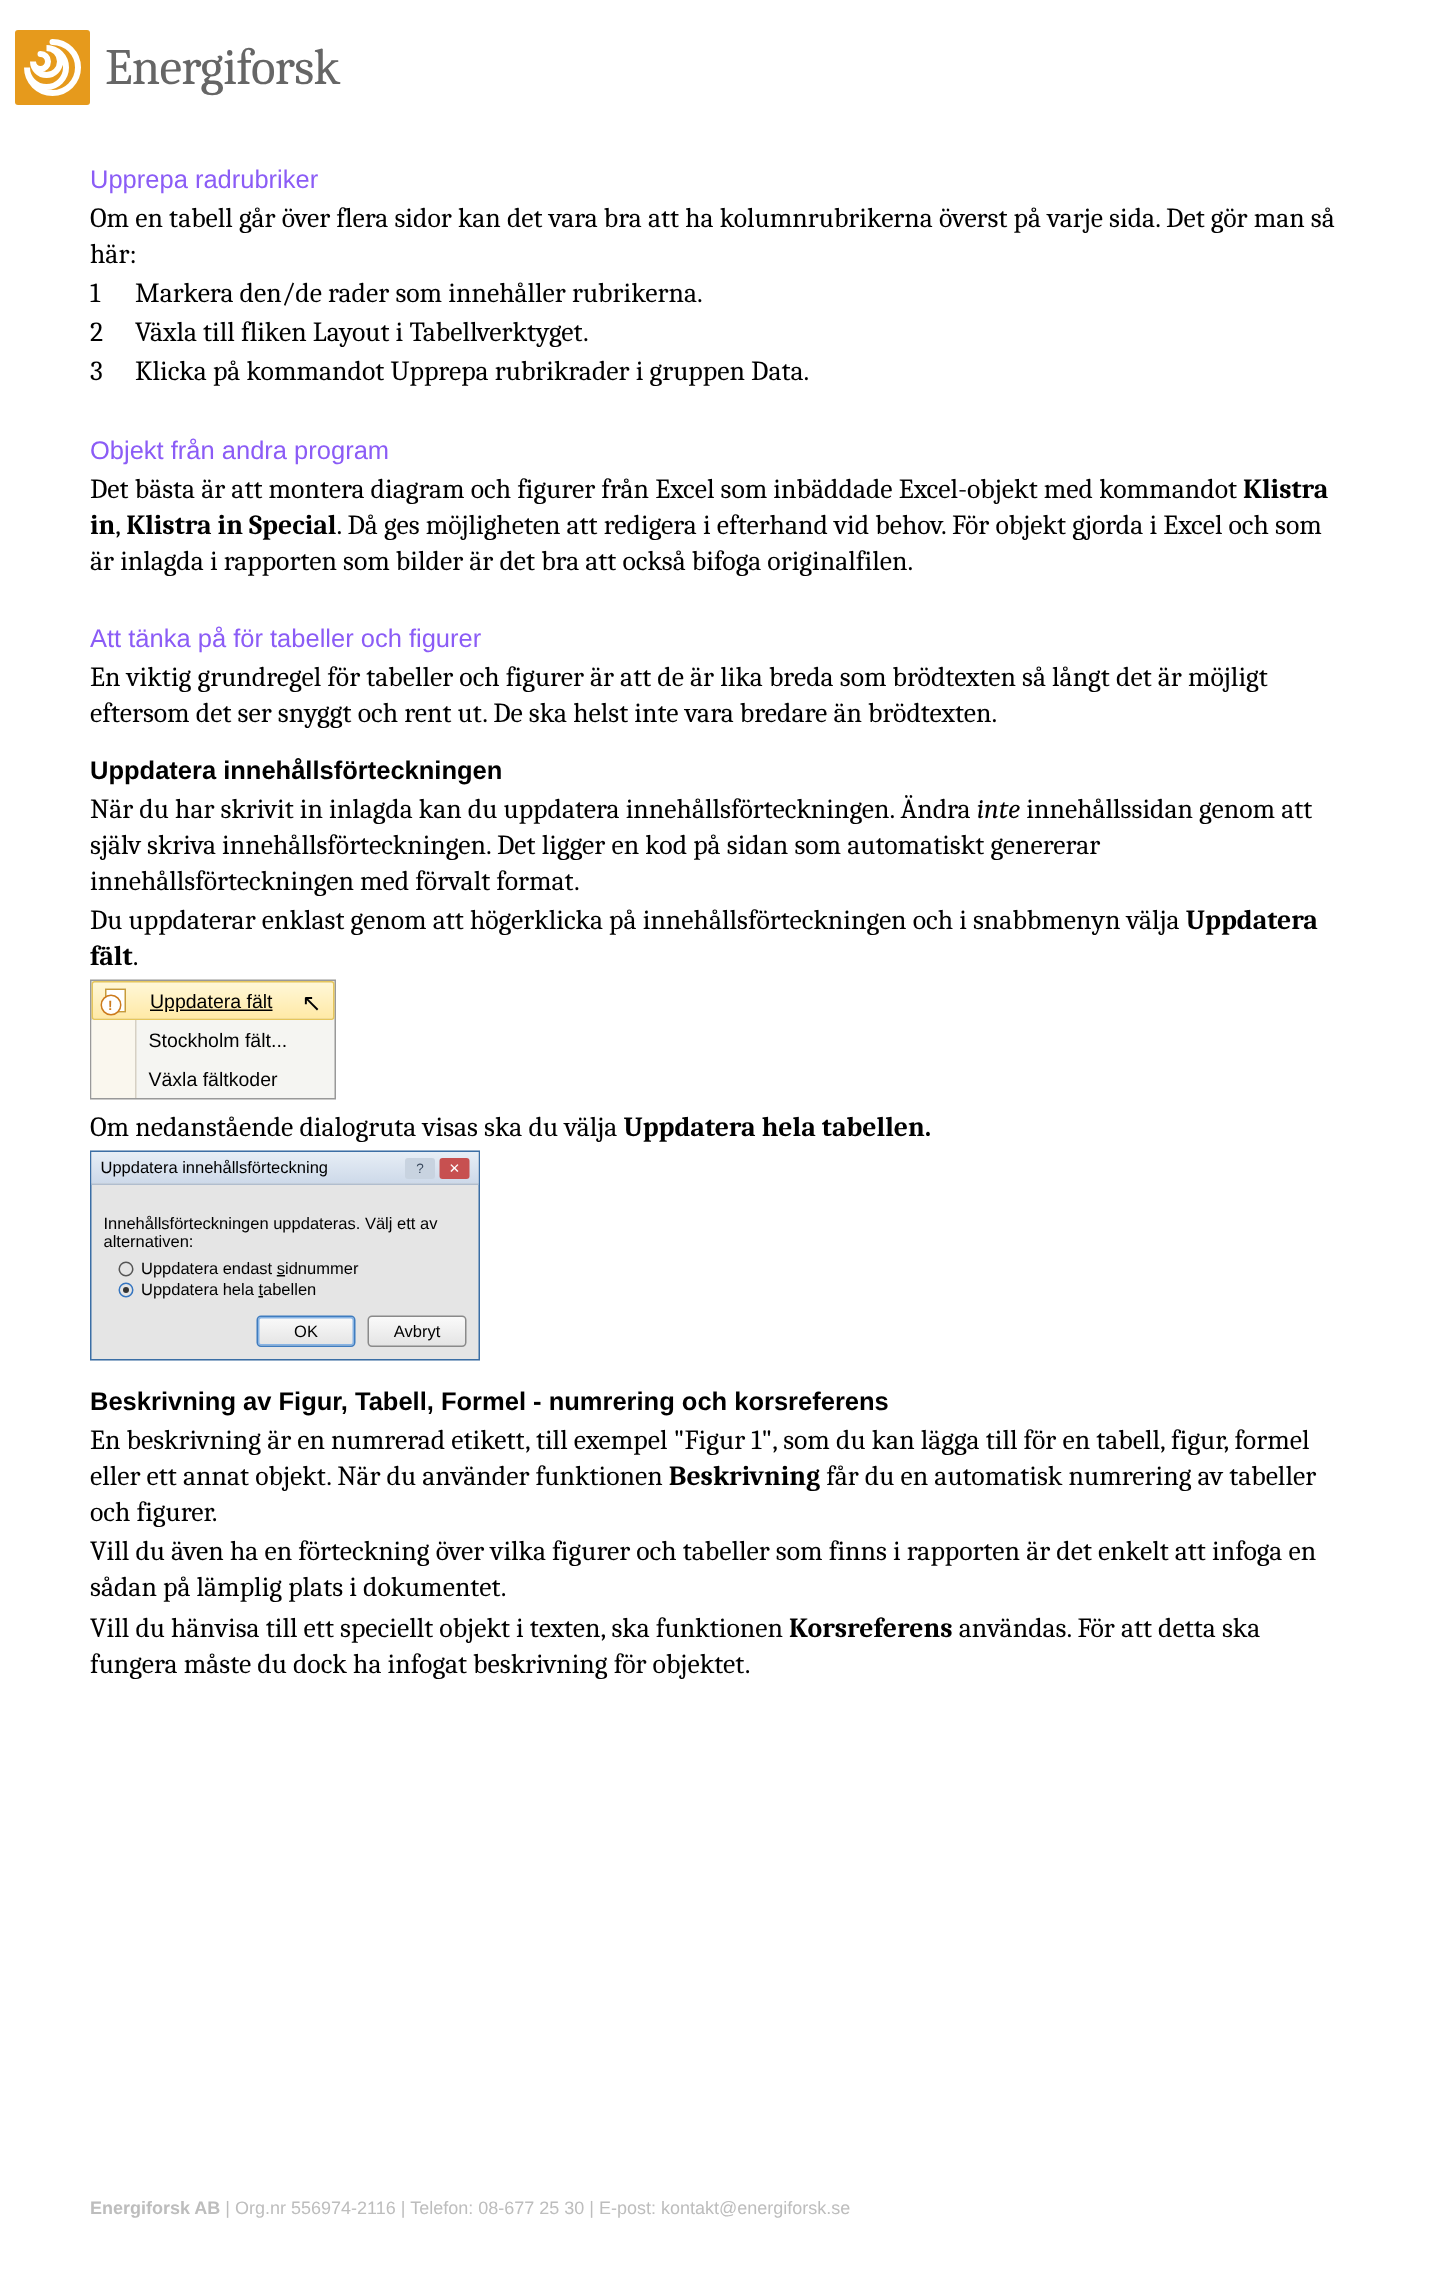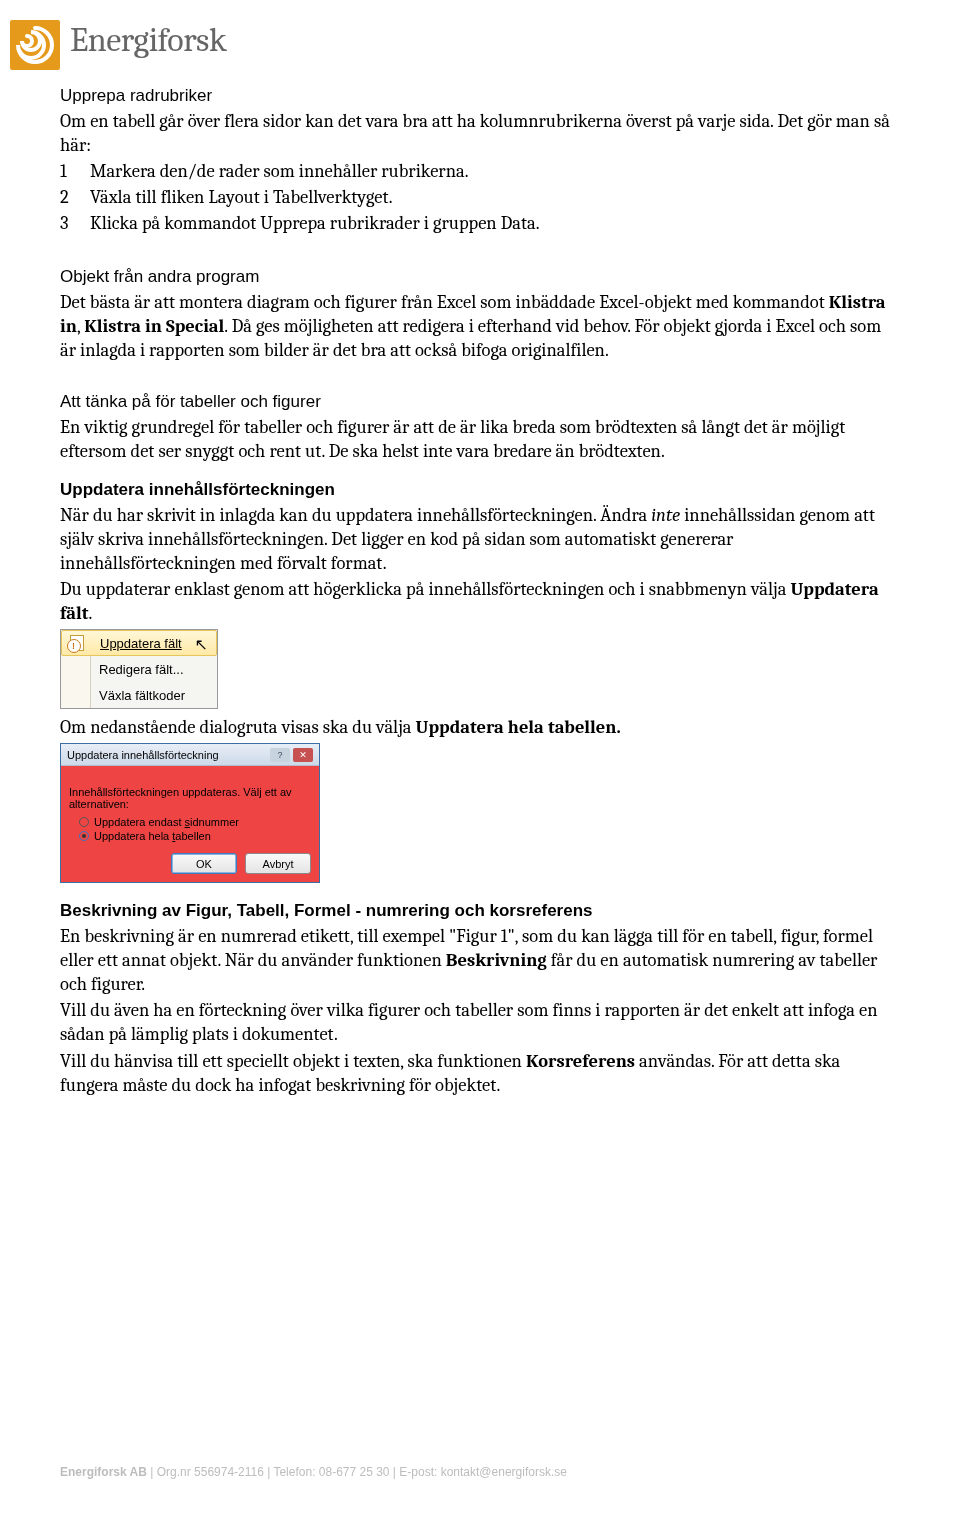--- a/index.html
+++ b/index.html
@@ -7,39 +7,40 @@
     width: 960px;
     height: 1523px;
     background: #ffffff;
     padding: 20px 60px 20px 60px;
     font-family: Cambria, Georgia, 'Times New Roman', serif;
     color: #000;
     position: relative;
   }
   .logo-row {
     display: flex;
+    align-items: center;
     gap: 10px;
-    margin-bottom: 16px;
+    margin-bottom: 40px;
     margin-left: -50px;
   }
   .logo-spiral {
     width: 50px;
     height: 50px;
     position: relative;
   }
   .logo-text {
     font-family: Cambria, Georgia, serif;
     font-size: 34px;
     color: #666;
     letter-spacing: -0.5px;
   }
   .section-heading {
     font-family: Arial, Helvetica, sans-serif;
     font-size: 17px;
-    color: #000000;
+    color: #8b5cf6;
     margin-bottom: 3px;
     margin-top: 30px;
   }
   .section-heading.first { margin-top: 0; }
   .section-heading-bold {
     font-family: Arial, Helvetica, sans-serif;
     font-weight: bold;
     font-size: 17px;
     color: #000;
     margin-bottom: 3px;
@@ -104,21 +105,21 @@
     right: 8px;
     top: 4px;
     font-size: 16px;
     color: #000;
   }
   .dialog {
     border: 1px solid #3b6ea5;
     width: 260px;
     font-family: 'Segoe UI', Tahoma, sans-serif;
     font-size: 11px;
-    background: #ef4444;
+    background: #e5e5e5;
     margin-top: 4px;
     margin-bottom: 18px;
   }
   .dialog .titlebar {
     background: linear-gradient(#e7eef6, #cdd9e9);
     border-bottom: 1px solid #b0bdce;
     height: 22px;
     display: flex;
     align-items: center;
     padding: 0 6px;
@@ -257,21 +258,21 @@
 <div class="context-menu">
   <div class="row hl">
     <span class="iconcell">
         <span class="doc-icon"></span>
       </span>
     <span class="label" style="text-decoration:underline">Uppdatera fält</span>
     <span class="cursor">↖</span>
   </div>
   <div class="row">
     <span class="iconcell"></span>
-    <span class="label">Redigera fält...</span>
+    <span class="label">Stockholm fält...</span>
   </div>
   <div class="row">
     <span class="iconcell"></span>
     <span class="label">Växla fältkoder</span>
   </div>
 </div>
 
 <div class="body-text">
   <span>Om nedanstående dialogruta visas ska du välja </span><span class="b">Uppdatera hela tabellen.</span>
 </div>

